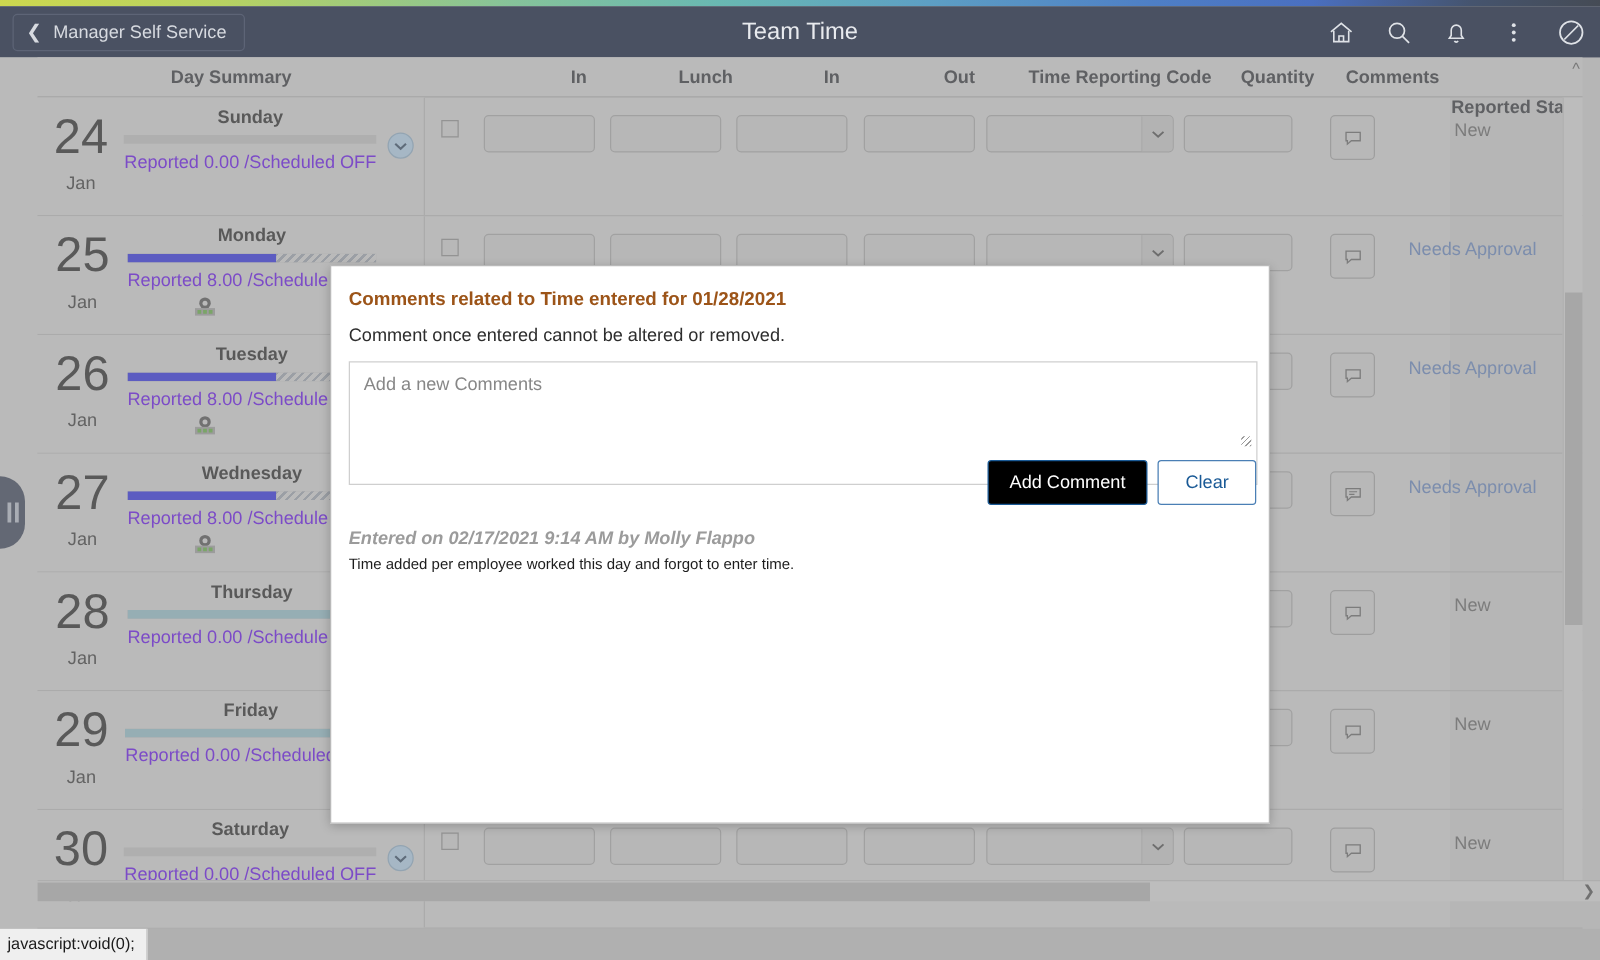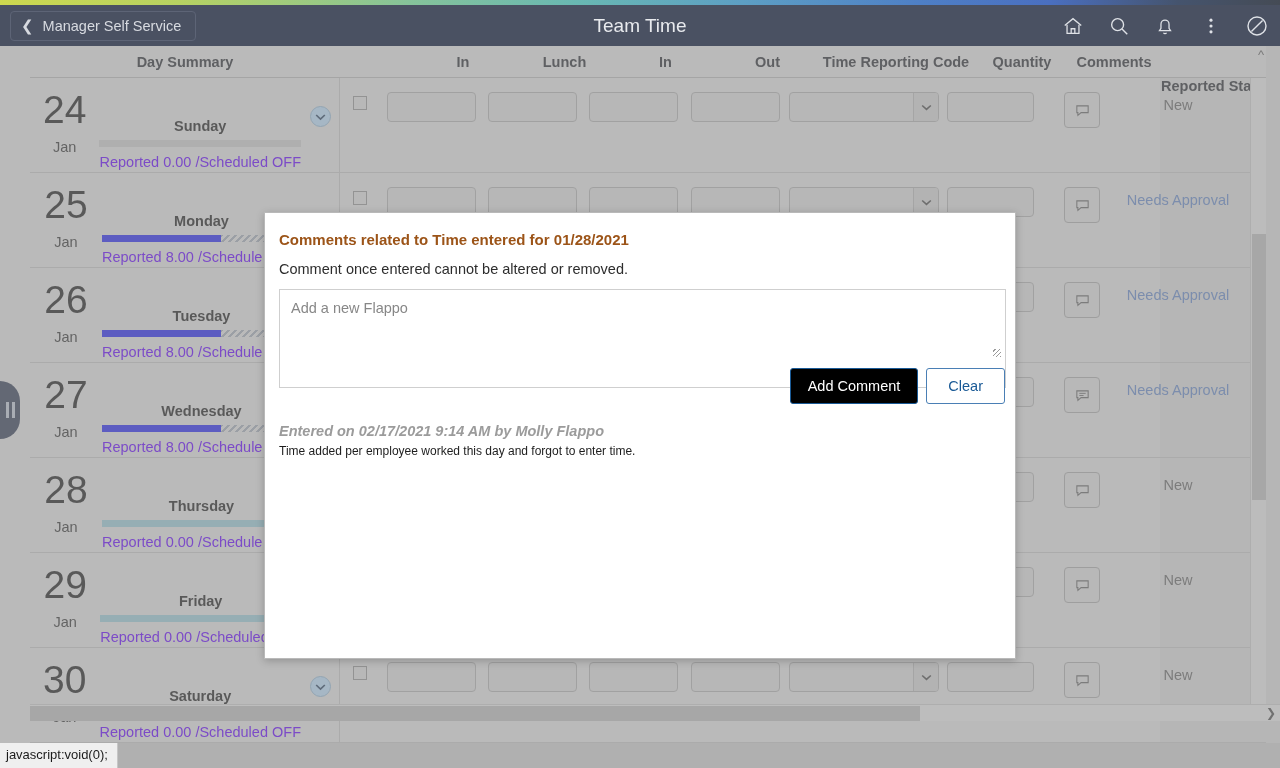--- a/index.html
+++ b/index.html
@@ -93,21 +93,21 @@
 
   
   .daycell {
     position: relative; width: 310px; display: flex; align-items: flex-start;
     padding-top: 8px; border-right: 1px solid #b0b0b0; background: #c6c6c6;
   }
   .daynum-wrap { width: 72px; text-align: center; padding-top: 4px; }
   .daynum { font-size: 39px; color: #3c3c3c; line-height: 1; font-weight: normal; }
   .daymon { font-size: 14.5px; color: #4a4a4a; margin-top: 10px; }
   .daybody { flex: 1; padding-right: 38px; }
-  .dayname { font-size: 14.5px; font-weight: bold; color: #3c3c3c; text-align: center; margin-bottom: 6px; margin-top: 32px; }
+  .dayname { font-size: 14.5px; font-weight: bold; color: #3c3c3c; text-align: center; margin-bottom: 6px; }
   .bar { position: relative; height: 7px; background: #b6b6b6; overflow: hidden; }
   .bar .fill { position: absolute; left: 0; top: 0; height: 7px; }
   .bar .hatch {
     position: absolute; top: 0; height: 7px;
     background-image: repeating-linear-gradient(-45deg,#9aa0a8 0 2px,#c6c6c6 2px 5px);
   }
   .dayreport { font-size: 14.5px; color: #6d28d9; margin-top: 7px; white-space: nowrap; }
   .gear-icon { margin-top: 4px; margin-left: 52px; width: 20px; height: 17px; position: relative; }
   .expand-btn {
     position: absolute; right: 8px; top: 28px; width: 21px; height: 21px;
@@ -745,21 +745,21 @@
 
     <div class="overlay"></div>
 
     <div class="modal">
 
       <div class="modal-body">
         <div class="mb-heading">Comments related to Time entered for 01/28/2021</div>
         <div class="mb-note">Comment once entered cannot be altered or removed.</div>
 
         <div class="comment-area">
-          <div class="ph">Add a new Flappo</div>
+          <div class="ph">Add a new Comments</div>
           <div class="resize-grip"></div>
           <div class="btn-row">
             <div class="btn-add">Add Comment</div>
             <div class="btn-clear">Clear</div>
           </div>
         </div>
 
         <div id="existing-comments">
   <div>
     <div class="entry-meta">Entered on 02/17/2021 9:14 AM by Molly Flappo</div>

